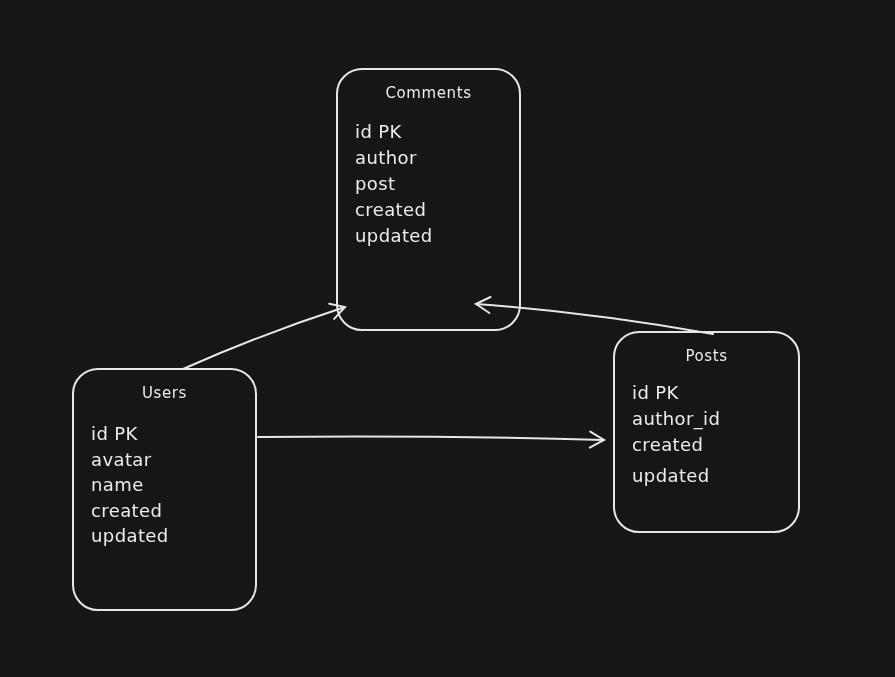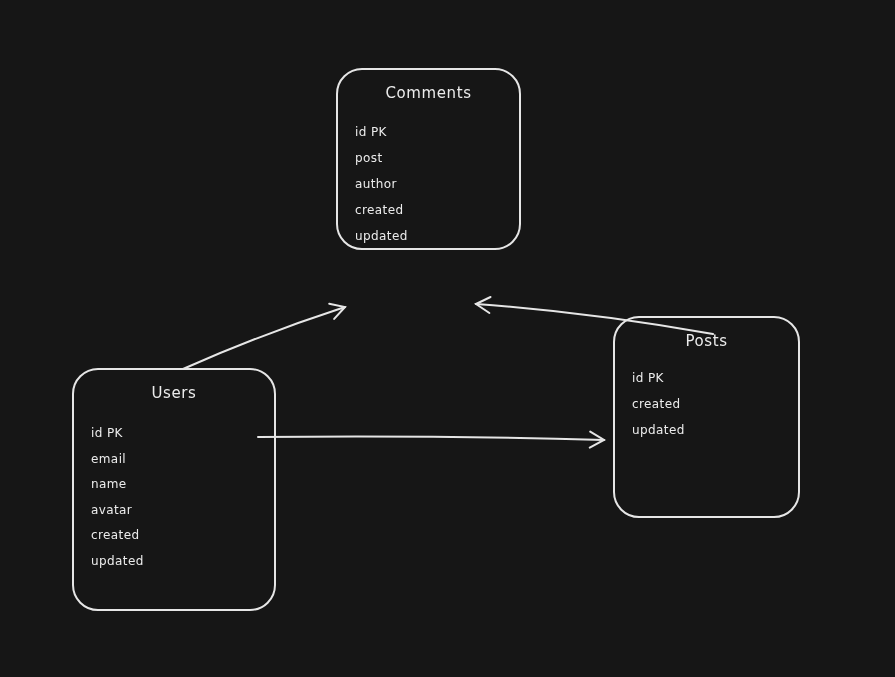--- a/index.html
+++ b/index.html
@@ -41,31 +41,31 @@
     font-size:15px;
     letter-spacing:0.6px;
     white-space:nowrap;
   }
   .fields{
     position:absolute;
     left:17px;
     right:6px;
   }
   .field{
-    font-size:12px;
+    font-size:18px;
     letter-spacing:0.4px;
     line-height:26px;
     white-space:nowrap;
   }
-  .entity-comments{left:336px;top:68px;width:185px;height:182px;}
+  .entity-comments{left:336px;top:68px;width:185px;height:263px;}
   .entity-comments .fields{top:49px;}
-  .entity-users{left:72px;top:368px;width:204px;height:243px;}
+  .entity-users{left:72px;top:368px;width:185px;height:243px;}
   .entity-users .fields{top:51px;}
   .entity-users .field{line-height:25.5px;}
-  .entity-posts{left:613px;top:316px;width:187px;height:202px;}
+  .entity-posts{left:613px;top:331px;width:187px;height:202px;}
   .entity-posts .fields{top:47px;}
   .entity-posts .field:nth-child(4){margin-top:5px;}
 </style>
 </head>
 <body>
 
 <div class="canvas">
 
   <svg class="arrow-layer" viewBox="0 0 895 677" xmlns="http://www.w3.org/2000/svg">
     <defs>
@@ -75,41 +75,41 @@
     </defs>
     <path class="rel" d="M 183 369 Q 262 334 345 307" marker-end="url(#arrowhead)"></path>
     <path class="rel" d="M 713 334 Q 588 312 476 304" marker-end="url(#arrowhead)"></path>
     <path class="rel" d="M 258 437 Q 430 435 604 440" marker-end="url(#arrowhead)"></path>
   </svg>
 
   <div class="entity entity-comments">
     <div class="entity-title">Comments</div>
     <div class="fields">
       <div class="field">id PK</div>
+      <div class="field">author</div>
       <div class="field">post</div>
-      <div class="field">author</div>
       <div class="field">created</div>
       <div class="field">updated</div>
     </div>
   </div>
 
   <div class="entity entity-users">
     <div class="entity-title">Users</div>
     <div class="fields">
       <div class="field">id PK</div>
-      <div class="field">email</div>
+      <div class="field">avatar</div>
       <div class="field">name</div>
-      <div class="field">avatar</div>
       <div class="field">created</div>
       <div class="field">updated</div>
     </div>
   </div>
 
   <div class="entity entity-posts">
     <div class="entity-title">Posts</div>
     <div class="fields">
       <div class="field">id PK</div>
+      <div class="field">author_id</div>
       <div class="field">created</div>
       <div class="field">updated</div>
     </div>
   </div>
 
 </div>
 
 </body></html>

